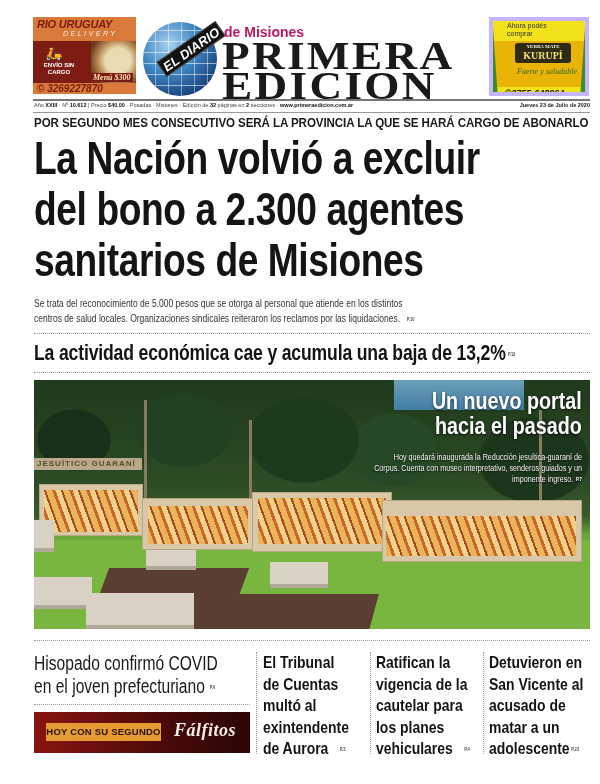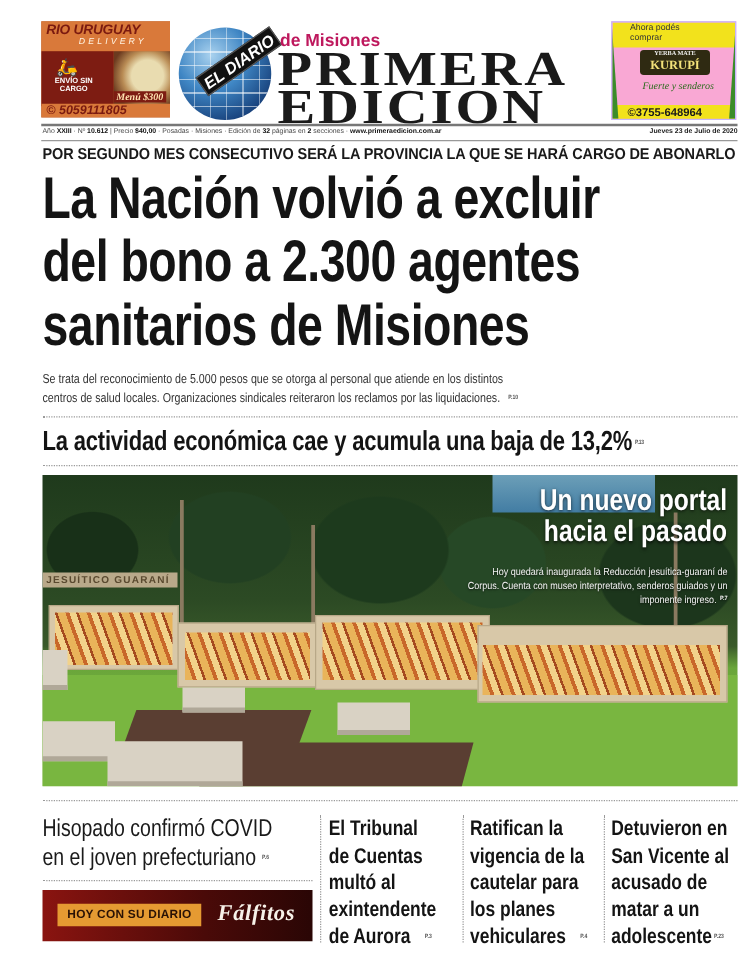--- a/index.html
+++ b/index.html
@@ -41,21 +41,21 @@
   .de-misiones { position: absolute; left: 212px; top: 24px; font: bold 14px "Liberation Sans", sans-serif; color: #be185d; }
   .primera, .edicion {
     position: absolute; left: 210px; font: bold 39px "Liberation Serif", serif; color: #1a1a1a;
     letter-spacing: 2px; line-height: 36px; transform: scaleX(1.16); transform-origin: left;
   }
   .primera { top: 38px; }
   .edicion { top: 68px; }
 
   .ad-right {
     position: absolute; left: 477px; top: 17px; width: 100px; height: 79px;
-    background: #f9a8d4; border: 1px solid #c4b5fd; overflow: hidden;
+    background: #eab308; border: 4px solid #c4b5fd; overflow: hidden;
   }
   .ad-right .yellow-top { position: absolute; left: 0; top: 0; width: 100%; height: 20px; background: #f2e21c; }
   .ad-right .yellow-bot { position: absolute; left: 0; top: 66px; width: 100%; height: 13px; background: #f2e21c; }
   .ad-right .green-l { position: absolute; left: -6px; top: 0; width: 8px; height: 100%; background: #3b8c2a; transform: skewX(4deg); }
   .ad-right .green-r { position: absolute; right: -6px; top: 0; width: 8px; height: 100%; background: #3b8c2a; transform: skewX(-4deg); }
   .ad-right .ahora { position: absolute; left: 14px; top: 1px; font: 7px "Liberation Sans", sans-serif; color: #333; line-height: 8px; width: 50px; }
   .ad-right .logo { position: absolute; left: 22px; top: 22px; width: 56px; height: 20px; background: #2f2a12; color: #f3e27a; font: bold 10px "Liberation Serif", serif; text-align: center; line-height: 11px; border-radius: 3px; padding-top: 1px; }
   .ad-right .logo small { display: block; font-size: 5px; line-height: 6px; color: #eee; }
   .ad-right .script { position: absolute; left: 24px; top: 46px; font: italic 8px "Liberation Serif", serif; color: #2a6b1c; }
   .ad-right .phone { position: absolute; left: 12px; top: 67px; font: bold 9px "Liberation Sans", sans-serif; color: #1a1a1a; white-space: nowrap; }
@@ -124,42 +124,42 @@
 
   <div class="ad-left">
     <div class="band-top"></div>
     <div class="brand">RIO URUGUAY</div>
     <div class="sub">DELIVERY</div>
     <div class="dark"></div>
     <div class="food"></div>
     <div class="scooter">🛵</div>
     <div class="envio">ENVÍO SIN CARGO</div>
     <div class="menu">Menú $300</div>
-    <div class="phone">© 5059111805</div>
+    <div class="phone">© 3269227870</div>
   </div>
 
   <div class="globe">
       <div class="grid"></div>
     </div>
   <div class="el-diario">EL DIARIO</div>
   <div class="de-misiones">de Misiones</div>
   <div class="primera">PRIMERA</div>
   <div class="edicion">EDICION</div>
 
   <div class="ad-right">
     <div class="yellow-top"></div>
     <div class="yellow-bot"></div>
     <div class="green-l"></div>
     <div class="green-r"></div>
     <div class="ahora">Ahora podés comprar</div>
     <div class="logo">
       <small>YERBA MATE</small>
       <span>KURUPÍ</span>
     </div>
-    <div class="script">Fuerte y senderos</div>
+    <div class="script">Fuerte y saludable</div>
     <div class="phone">©3755-648964</div>
   </div>
 
   <div class="rule-thick" style="top:99px;"></div>
 
   <div class="info-line">
     <span>Año</span>
     <b>XXIII</b>
     <span>· Nº</span>
     <b>10.612</b>
@@ -229,21 +229,21 @@
   </div>
 
   <div class="dotted" style="top:640px;"></div>
 
   <div class="bottom-left-head">
     <div>Hisopado confirmó COVID</div>
     <div><span>en el joven prefecturiano</span><span class="pref" style="margin-left:6px;">P.6</span></div>
   </div>
   <div class="dotted" style="top:704px; width:216px;"></div>
   <div class="promo">
-    <div class="label">HOY CON SU DIARIO</div>
+    <div class="label">HOY CON SU SEGUNDO</div>
     <div class="brand">Fálfitos</div>
   </div>
 
   <div class="vsep" style="left:244px;"></div>
   <div class="col-head" style="left:251px;">
     <div>El Tribunal</div>
     <div>de Cuentas</div>
     <div>multó al</div>
     <div>exintendente</div>
     <div><span>de Aurora</span><span class="pref" style="margin-left:14px;">P.3</span></div>

